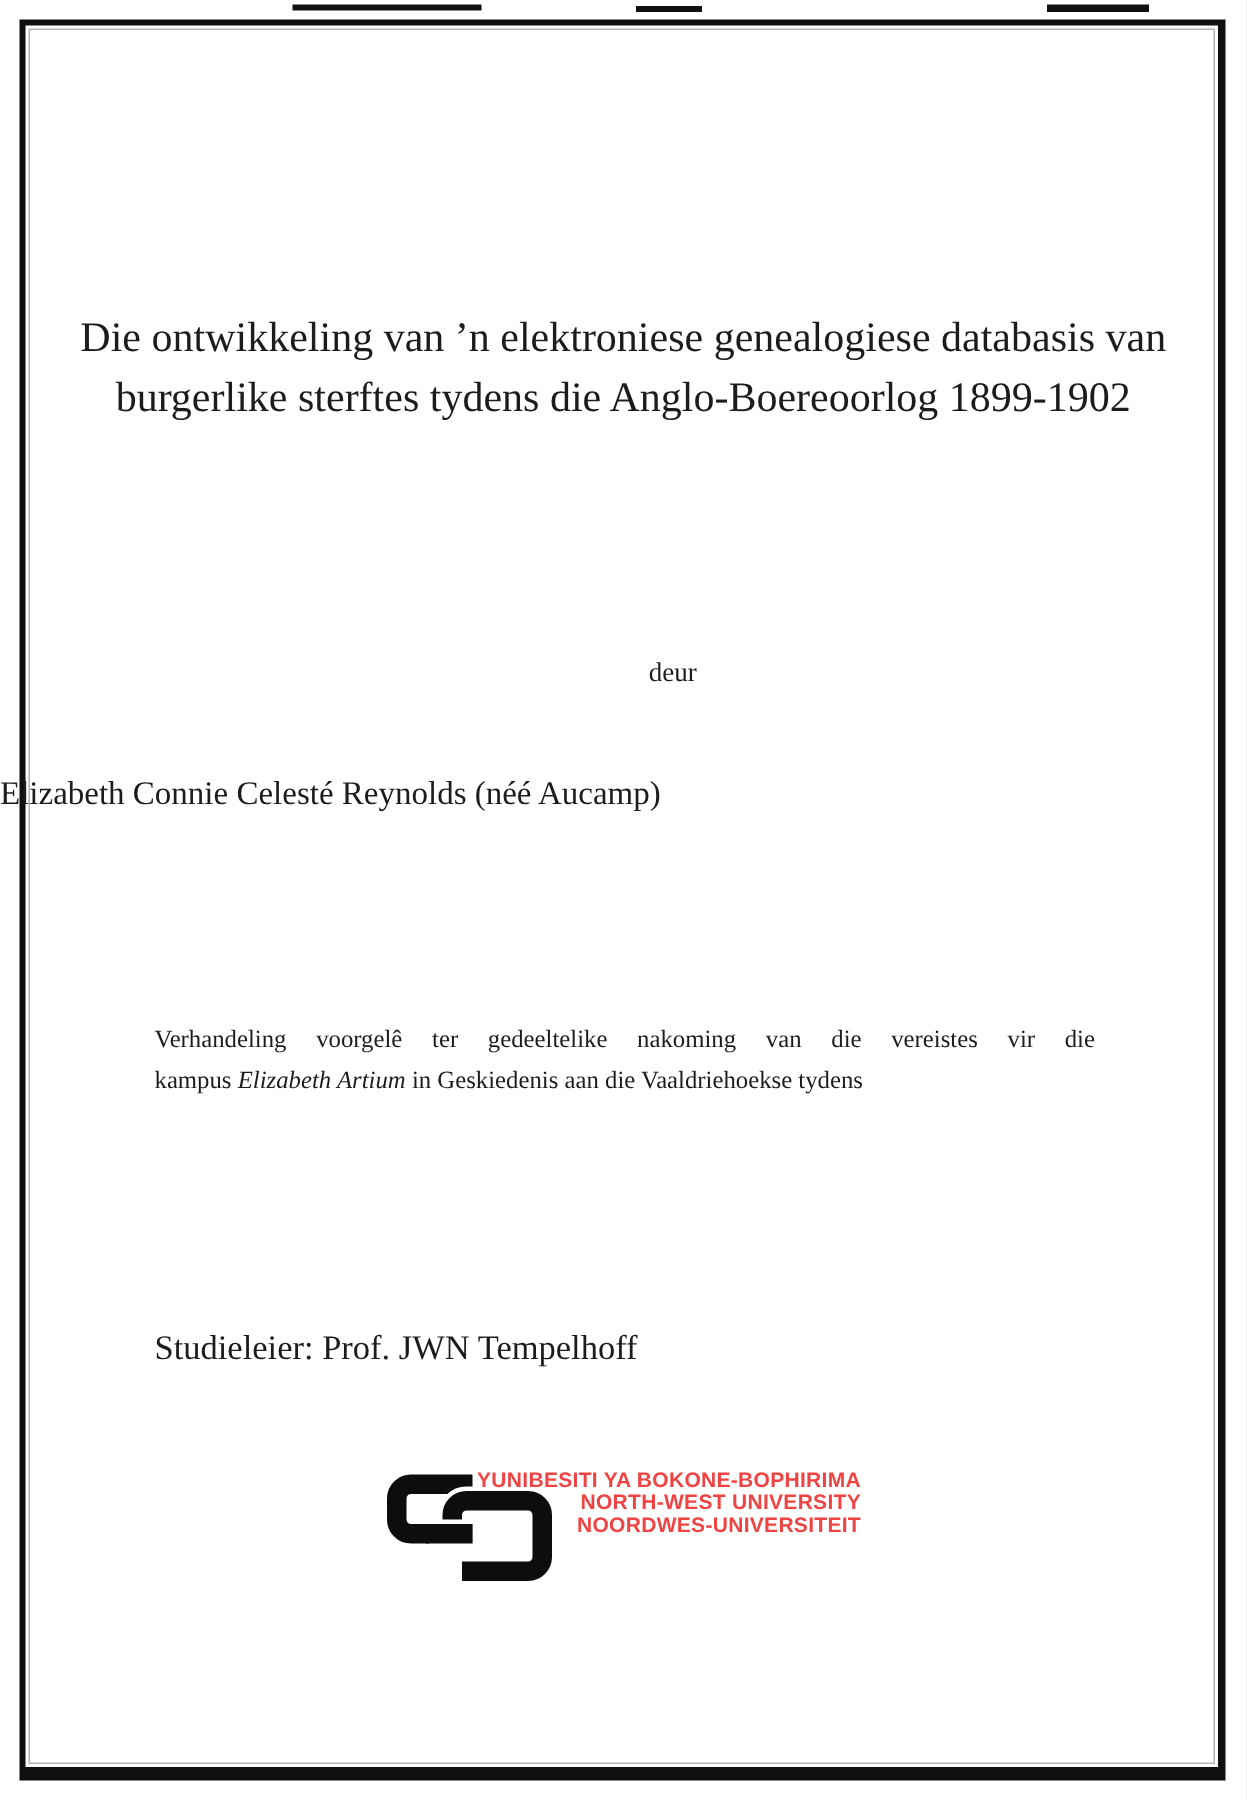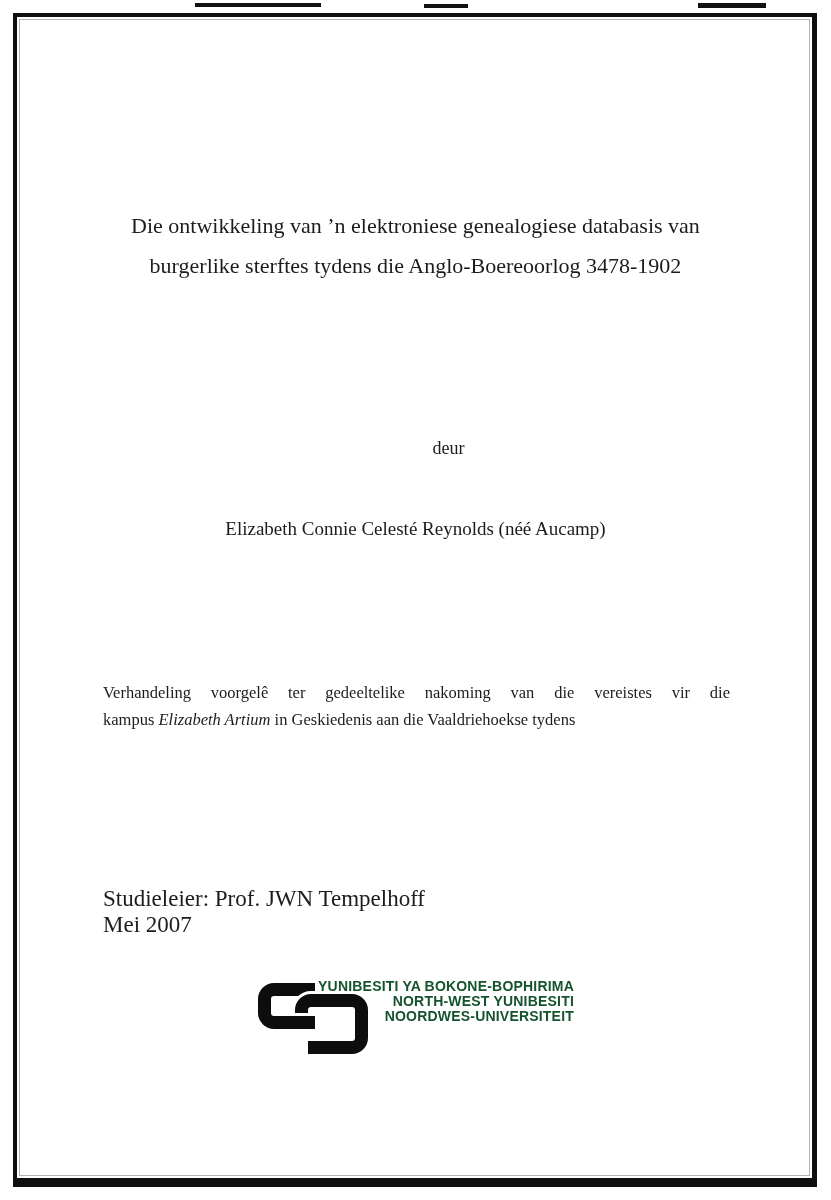--- a/index.html
+++ b/index.html
@@ -35,36 +35,35 @@
   
   .scan-dash { position: absolute; background: #111; }
   .dash1 { left: 195px; top: 3px; width: 126px; height: 4px; }
   .dash2 { left: 424px; top: 4px; width: 44px; height: 4px; }
   .dash3 { left: 698px; top: 3px; width: 68px; height: 5px; }
 
   .title-block {
     position: absolute;
     top: 206px; left: 0; width: 100%;
     text-align: center;
-    font-size: 22px;
+    font-size: 28px;
     line-height: 40px;
   }
   .byline {
     position: absolute;
     top: 436px; left: 0; width: 100%;
     text-align: center;
     font-size: 18px;
     line-height: 24px;
     margin-left: 33px;
   }
   .author {
     position: absolute;
     top: 516px; left: 0; width: 100%;
-    text-align: center;
-    font-size: 19px;
+    font-size: 22px;
     line-height: 26px;
   }
   .declaration {
     position: absolute;
     top: 659px; left: 103px;
     width: 627px;
     font-size: 16.5px;
     line-height: 27px;
     text-align: left;
   }
@@ -93,65 +92,64 @@
   .logo-text {
     margin-left: -52px;
     padding-top: 3px;
     width: 256px;
     text-align: right;
     font-family: "Liberation Sans", sans-serif;
     font-weight: bold;
     font-size: 14px;
     line-height: 15px;
     letter-spacing: 0.2px;
-    color: #14532d;
+    color: #ef4444;
     white-space: nowrap;
   }
 </style>
 </head>
 <body>
 
 <div class="page">
 
   <div class="frame-outer"></div>
   <div class="frame-inner"></div>
   <div class="scan-dash dash1"></div>
   <div class="scan-dash dash2"></div>
   <div class="scan-dash dash3"></div>
 
   <div class="title-block">
     <div>Die ontwikkeling van ’n elektroniese genealogiese databasis van</div>
-    <div>burgerlike sterftes tydens die Anglo-Boereoorlog 3478-1902</div>
+    <div>burgerlike sterftes tydens die Anglo-Boereoorlog 1899-1902</div>
   </div>
 
   <div class="byline">deur</div>
 
   <div class="author">Elizabeth Connie Celesté Reynolds (néé Aucamp)</div>
 
   <div class="declaration">
     <div class="justified">Verhandeling voorgelê ter gedeeltelike nakoming van die vereistes vir die</div>
     <div><span>kampus </span><i>Elizabeth Artium</i><span> in Geskiedenis aan die Vaaldriehoekse tydens</span></div>
   </div>
 
   <div class="supervisor-block">
     <div>Studieleier: Prof. JWN Tempelhoff</div>
-    <div>Mei 2007</div>
   </div>
 
   <div class="logo">
     <svg class="logo-mark" viewBox="0 0 112 82" xmlns="http://www.w3.org/2000/svg" aria-hidden="true">
 
       <path d="M 57 13.5 H 16 A 9.5 9.5 0 0 0 6.5 23 V 37 A 9.5 9.5 0 0 0 16 46.5 H 57" fill="none" stroke="#0d0d0d" stroke-width="13" stroke-linecap="butt"></path>
 
       <path d="M 43.5 45 V 34 A 9.5 9.5 0 0 1 53 24.5 H 94 A 9.5 9.5 0 0 1 103.5 34 V 62 A 9.5 9.5 0 0 1 94 71.5 H 50" fill="none" stroke="#ffffff" stroke-width="19" stroke-linecap="butt"></path>
       <path d="M 43.5 45 V 34 A 9.5 9.5 0 0 1 53 24.5 H 94 A 9.5 9.5 0 0 1 103.5 34 V 62 A 9.5 9.5 0 0 1 94 71.5 H 50" fill="none" stroke="#0d0d0d" stroke-width="13" stroke-linecap="butt"></path>
 
       <path d="M 28 46.5 H 57" fill="none" stroke="#ffffff" stroke-width="19" stroke-linecap="butt"></path>
       <path d="M 26 46.5 H 57" fill="none" stroke="#0d0d0d" stroke-width="13" stroke-linecap="butt"></path>
     </svg>
     <div class="logo-text">
       <div>YUNIBESITI YA BOKONE-BOPHIRIMA</div>
-      <div>NORTH-WEST YUNIBESITI</div>
+      <div>NORTH-WEST UNIVERSITY</div>
       <div>NOORDWES-UNIVERSITEIT</div>
     </div>
   </div>
 
 </div>
 
 </body></html>

